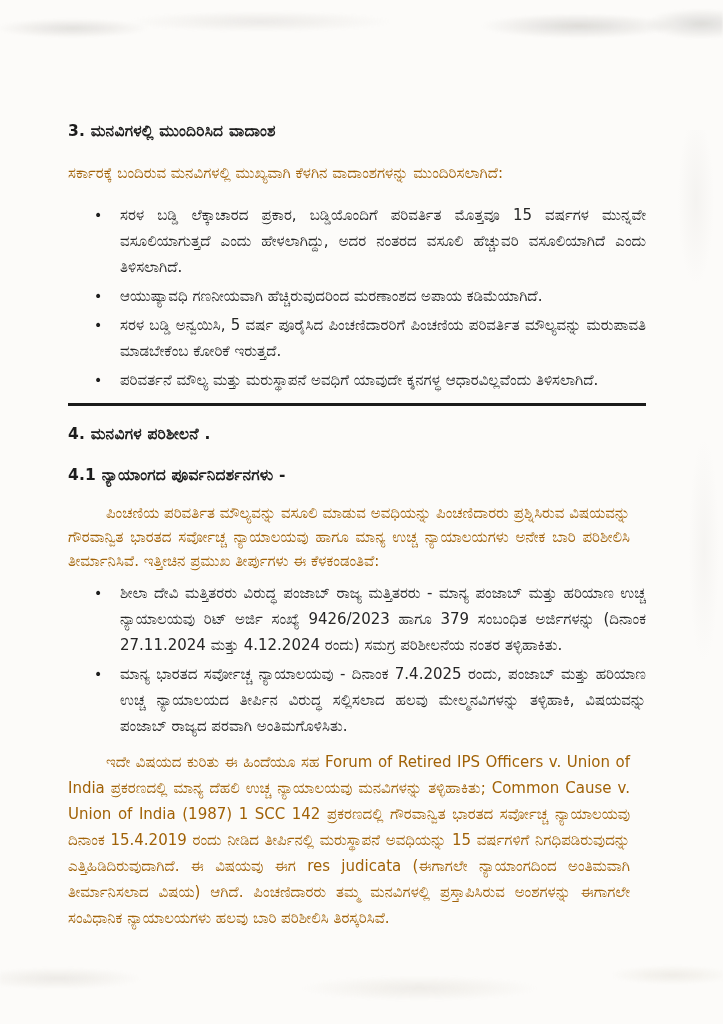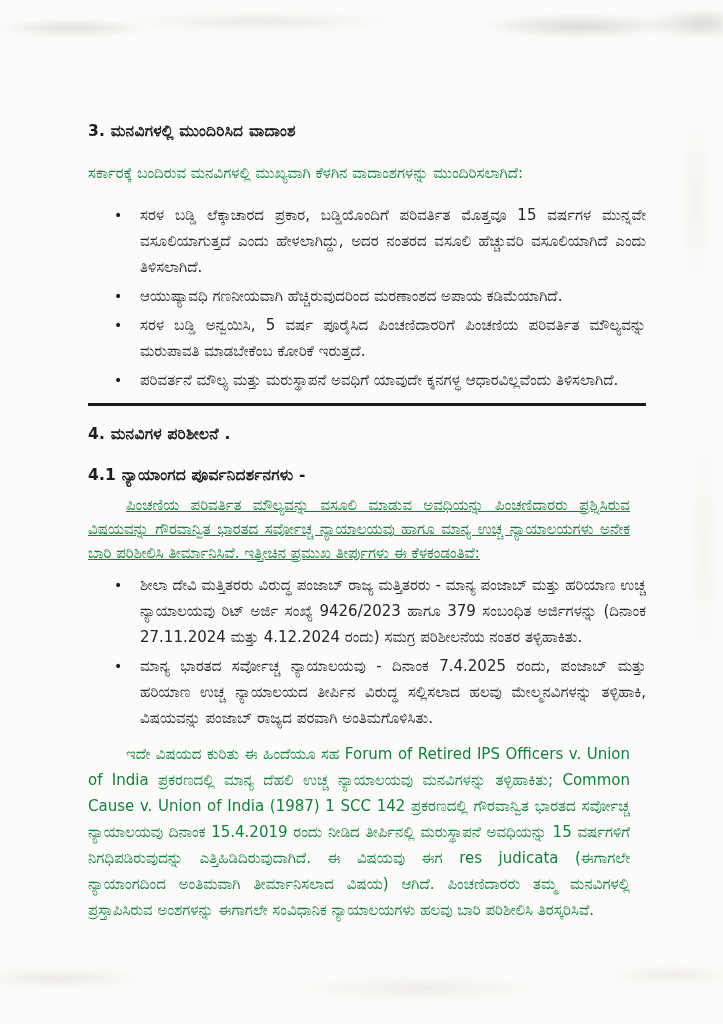--- a/index.html
+++ b/index.html
@@ -39,39 +39,39 @@
   }
   .smudge-midright {
     left: 640px; top: 130px; width: 80px; height: 700px;
     background:
       radial-gradient(ellipse 26px 120px at 70% 10%, rgba(190,186,180,0.12), transparent 70%),
       radial-gradient(ellipse 22px 160px at 80% 60%, rgba(190,186,180,0.10), transparent 70%);
   }
 
   .content {
     position: absolute;
-    left: 88px;
+    left: 68px;
     right: 77px;
     top: 118px;
   }
 
   .heading {
     font-size: 15.5px;
     font-weight: bold;
     color: #1c1c1c;
     line-height: 26px;
     margin: 0 0 16px 0;
     letter-spacing: 0.2px;
   }
   .para {
     font-size: 15px;
     line-height: 26px;
     text-align: justify;
     margin: 0 16px 16px 0;
-    color: #15803d;
+    color: #a16207;
   }
   .para.first-line-indent { text-indent: 38px; }
 
   ul.bullets {
     list-style: none;
     margin: 0 0 10px 0;
     padding: 0;
   }
   ul.bullets li {
     position: relative;
@@ -90,22 +90,22 @@
     color: #1e1e1e;
   }
 
   .divider {
     height: 3px;
     background: #1b1b1b;
     margin: 7px 0 15px 0;
   }
 
   .sec4-head { margin-bottom: 15px; }
-  .sec4-sub  { margin-bottom: 5px; }
-  .sec4-para { line-height: 24px; margin-bottom: 7px; text-decoration: underline; }
+  .sec4-sub  { margin-bottom: 13px; }
+  .sec4-para { line-height: 24px; margin-bottom: 7px; }
   .sec4-bullets { margin-bottom: 14px; }
   .closing { margin-bottom: 0; }
 </style>
 </head>
 <body>
 
 <div class="page">
 
   <div class="smudge smudge-top"></div>
   <div class="smudge smudge-midright"></div>

